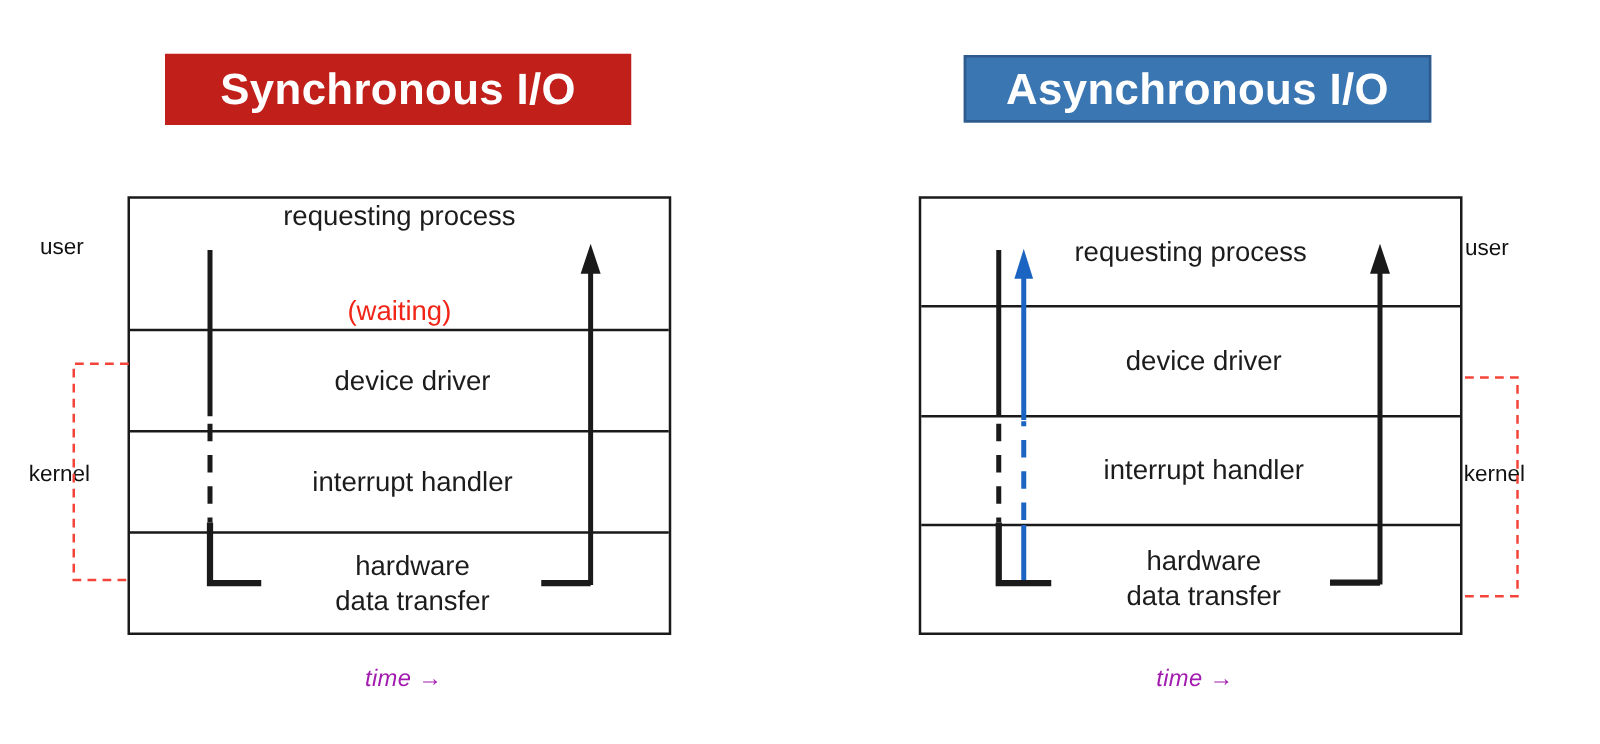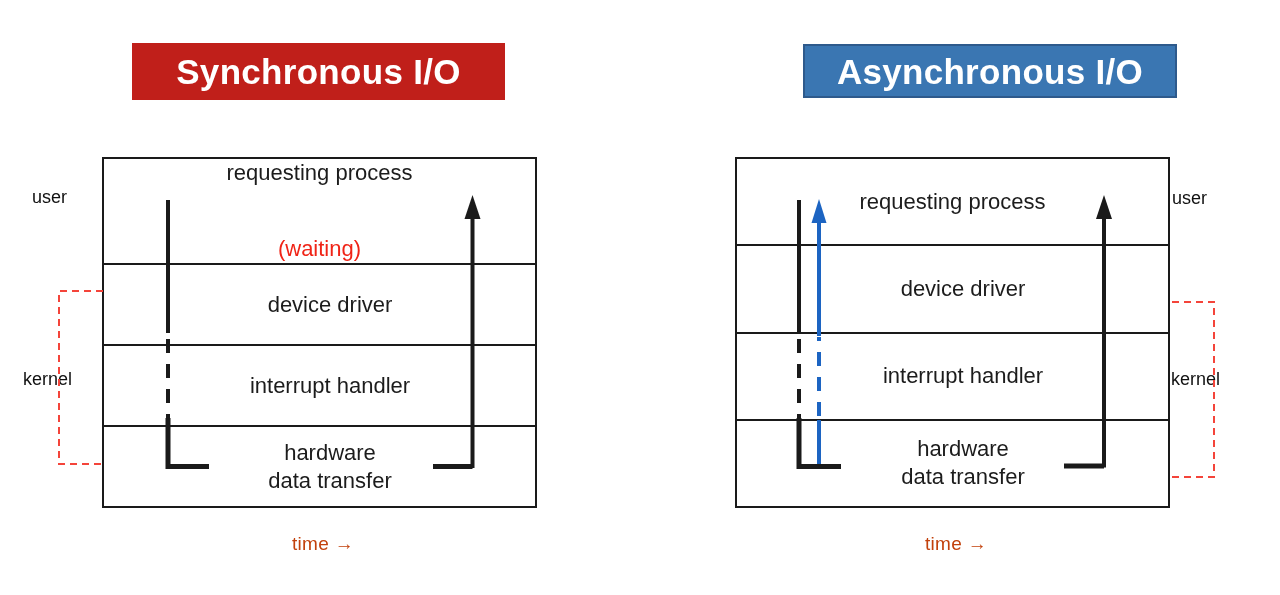--- a/index.html
+++ b/index.html
@@ -14,34 +14,34 @@
   *{margin:0;padding:0;box-sizing:border-box;}
   html,body{background:#ffffff;}
   body{font-family:"Liberation Sans","DejaVu Sans",sans-serif;color:var(--ink);}
   .stage{position:relative;width:1280px;height:595px;background:#ffffff;overflow:hidden;}
 
   .banner{position:absolute;text-align:center;color:#ffffff;font-weight:bold;
           font-size:35px;letter-spacing:0.3px;}
   .banner-sync{left:132px;top:43px;width:373px;height:57px;line-height:57px;
                background:var(--sync-red);}
   .banner-async{left:771px;top:44px;width:374px;height:54px;line-height:51px;
-                background:var(--async-blue);border:2px solid var(--async-blue-border);margin-left:32px;}
+                background:var(--async-blue);border:2px solid var(--async-blue-border);}
 
   .diagram-box{position:absolute;top:157px;width:435px;height:351px;
                border:2px solid var(--ink);display:flex;flex-direction:column;}
   .box-sync{left:102px;}
   .box-async{left:735px;}
   .layer-row{flex:1 1 0;display:flex;flex-direction:column;align-items:center;
              justify-content:center;font-size:22px;color:#1c1c1c;line-height:28px;}
   .layer-row + .layer-row{border-top:2px solid var(--ink);padding-left:21px;}
   .waiting{color:var(--waiting-red);margin-top:48px;}
 
   .side-label{position:absolute;width:70px;text-align:left;font-size:18px;color:#111;}
-  .time-label{position:absolute;width:170px;text-align:center;font-size:19px;color:#c2410c;
-              letter-spacing:0.3px;}
+  .time-label{position:absolute;width:170px;text-align:center;font-size:19px;color:#a21caf;
+              letter-spacing:0.3px;font-style:italic;}
 
   .lines-layer{position:absolute;left:0;top:0;width:1280px;height:595px;pointer-events:none;}
   .stroke-ink{stroke:var(--ink);fill:none;stroke-width:4;}
   .stroke-ink-dash{stroke:var(--ink);fill:none;stroke-width:4;stroke-dasharray:14 11;}
   .stroke-corner{stroke:var(--ink);fill:none;stroke-width:5;}
   .stroke-blue{stroke:var(--arrow-blue);fill:none;stroke-width:4;}
   .stroke-blue-dash{stroke:var(--arrow-blue);fill:none;stroke-width:4;stroke-dasharray:14 11;}
   .fill-ink{fill:var(--ink);stroke:none;}
   .fill-blue{fill:var(--arrow-blue);stroke:none;}
   .bracket{stroke:var(--bracket-red);fill:none;stroke-width:2;stroke-dasharray:7 5;}

